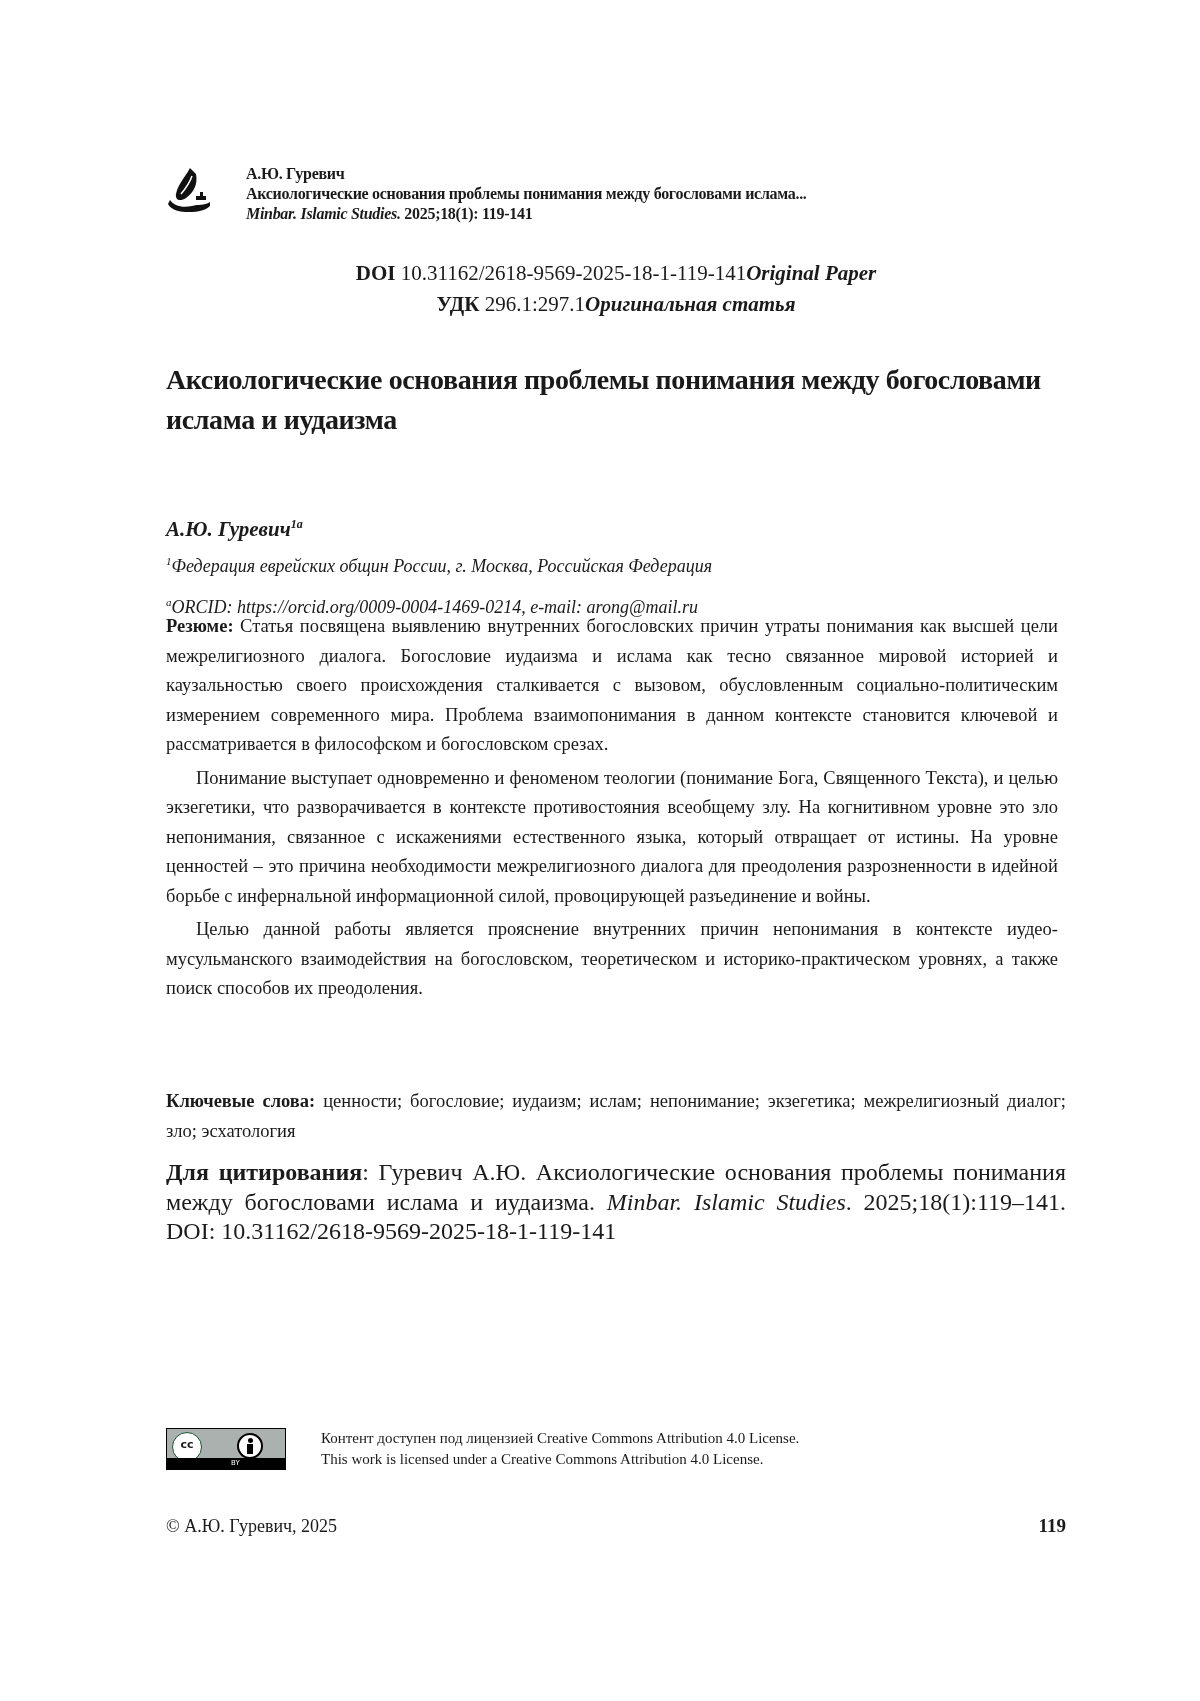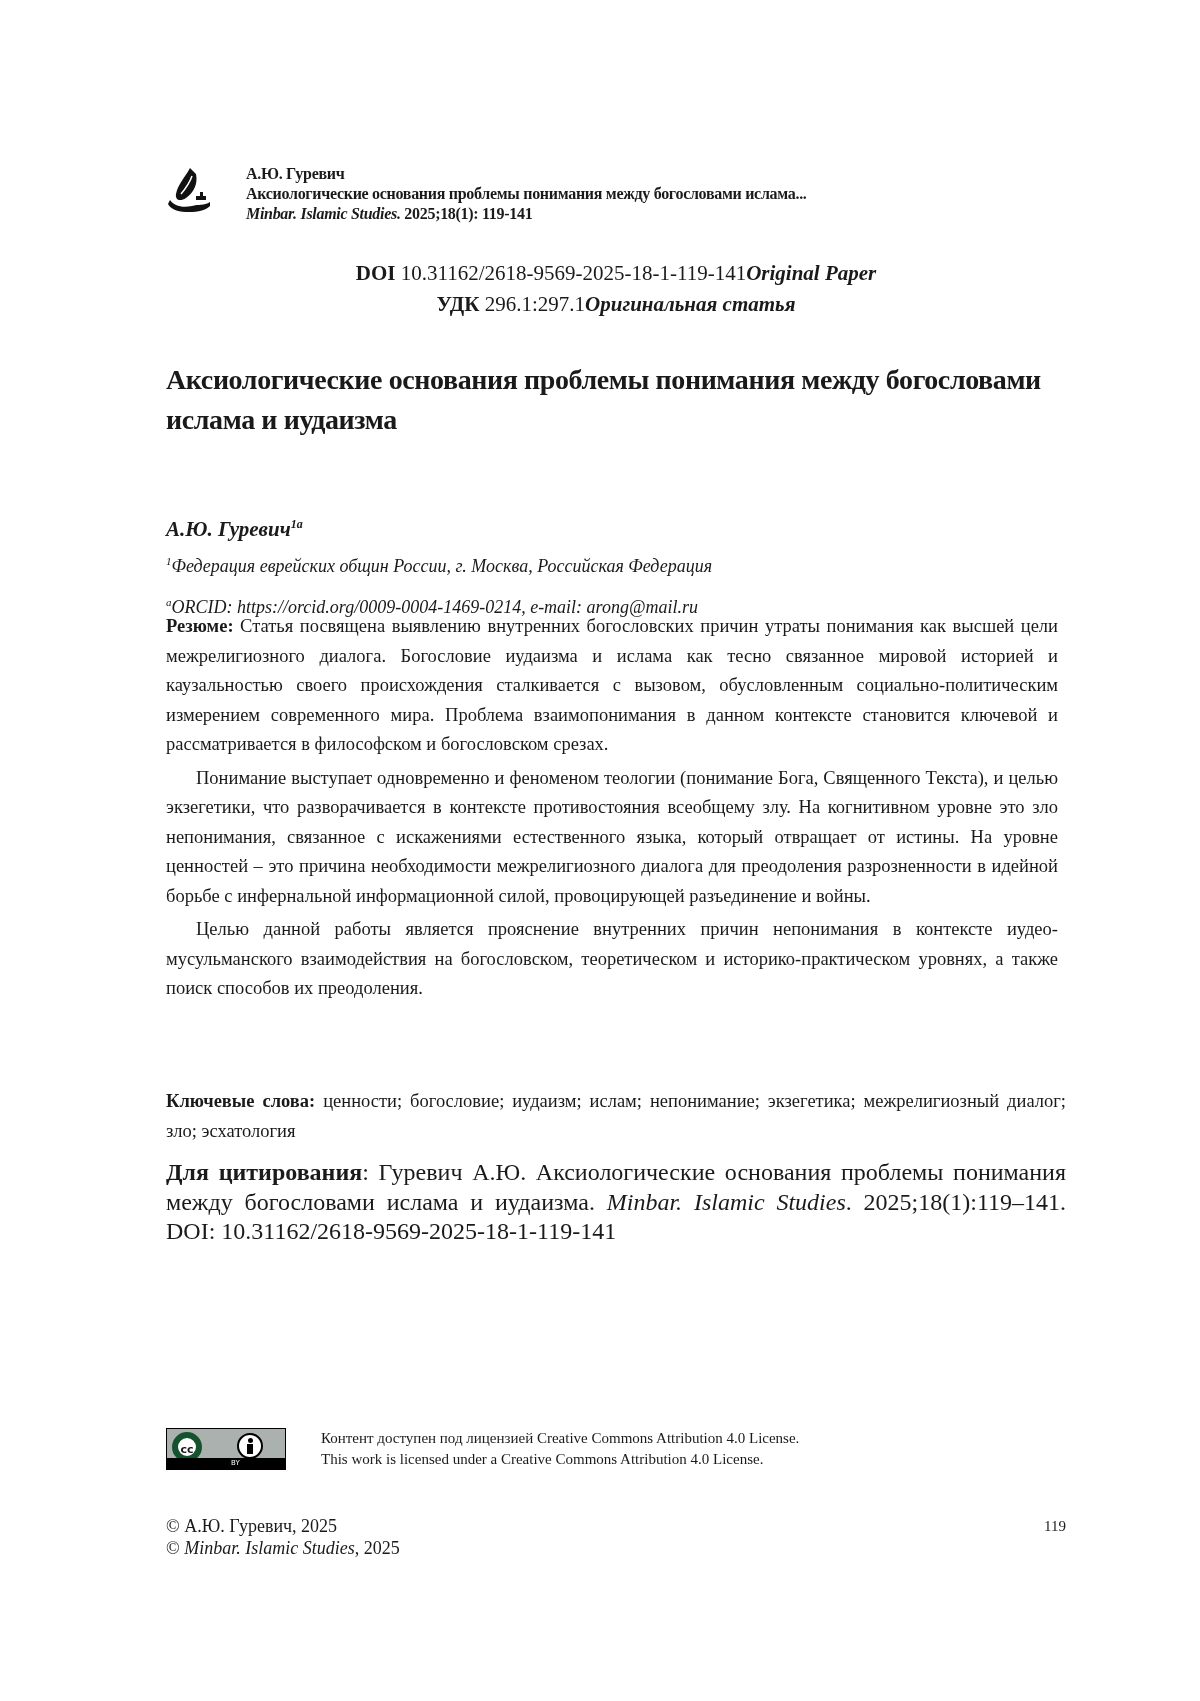--- a/index.html
+++ b/index.html
@@ -26,28 +26,28 @@
   .abstract p { margin: 0 8px 4px 0; }
   .abstract p.indent { text-indent: 30px; }
   .label { font-weight: bold; }
   .keywords { position: absolute; top: 1078px; left: 0; width: 900px; font-size: 18.5px; line-height: 29.5px; text-align: justify; margin-top: 9px; }
   .citation { position: absolute; top: 1158px; left: 0; width: 900px; font-size: 24px; line-height: 29.5px; text-align: justify; }
   .citation i { font-style: italic; }
   .license { position: absolute; top: 1428px; left: 0; width: 900px; height: 42px; }
   .cc-badge { position: absolute; left: 0; top: 0; width: 120px; height: 42px; background: #abb1ae; border: 1px solid #000; box-sizing: border-box; }
   .cc-badge .band { position: absolute; left: 0; bottom: 0; width: 100%; height: 11px; background: #000; }
   .cc-badge .by { position: absolute; left: 64px; bottom: 0; width: 40px; height: 11px; color: #fff; font-family: "DejaVu Sans", sans-serif; font-size: 7px; line-height: 11px; text-align: left; }
-  .cc-circle { position: absolute; left: 5px; top: 3px; width: 30px; height: 30px; border-radius: 50%; background: #fff; border: 6px solid #14532d; box-sizing: border-box; font-family: "DejaVu Sans", sans-serif; font-weight: bold; font-size: 11px; line-height: 24px; text-align: center; }
+  .cc-circle { position: absolute; left: 5px; top: 3px; width: 30px; height: 30px; border-radius: 50%; background: #fff; border: 1px solid #14532d; box-sizing: border-box; font-family: "DejaVu Sans", sans-serif; font-weight: bold; font-size: 11px; line-height: 24px; text-align: center; }
   .by-circle { position: absolute; left: 70px; top: 4px; width: 26px; height: 26px; border-radius: 50%; background: #fff; border: 2px solid #000; box-sizing: border-box; }
   .by-circle::before { content: ""; position: absolute; left: 9px; top: 3px; width: 5px; height: 5px; background: #000; border-radius: 50%; }
   .by-circle::after { content: ""; position: absolute; left: 8px; top: 9px; width: 6px; height: 10px; background: #000; }
   .license-text { position: absolute; left: 126px; top: 0; font-size: 15px; line-height: 21px; margin-left: 29px; }
   .footer { position: absolute; top: 1515px; left: 0; width: 900px; font-size: 18px; line-height: 22px; }
   .footer i { font-style: italic; }
-  .page-num { position: absolute; right: 0; top: 0; font-weight: normal; font-size: 15px; }
+  .page-num { position: absolute; right: 0; top: 0; font-weight: bold; font-size: 19px; }
 </style>
 </head>
 <body>
 
 <div class="page">
 
   <div class="running-head">
     <svg class="logo" viewBox="0 0 46 48">
       <path d="M24 2 C20 10 12 18 10 28 C9 34 14 36 20 32 C28 26 32 18 30 8 Z" fill="#111"></path>
       <path d="M15 28 C20 22 24 16 26 10" stroke="#fff" stroke-width="1.5" fill="none"></path>
@@ -99,17 +99,16 @@
       <div class="by">BY</div>
     </div>
     <div class="license-text">
       <div>Контент доступен под лицензией Creative Commons Attribution 4.0 License.</div>
       <div>This work is licensed under a Creative Commons Attribution 4.0 License.</div>
     </div>
   </div>
 
   <div class="footer">
     <div>© А.Ю. Гуревич, 2025</div>
-    <div><span>© </span><i>Minbar. Islamic Studies</i><span>, 2025</span></div>
     <div class="page-num">119</div>
   </div>
 
 </div>
 
 </body></html>

